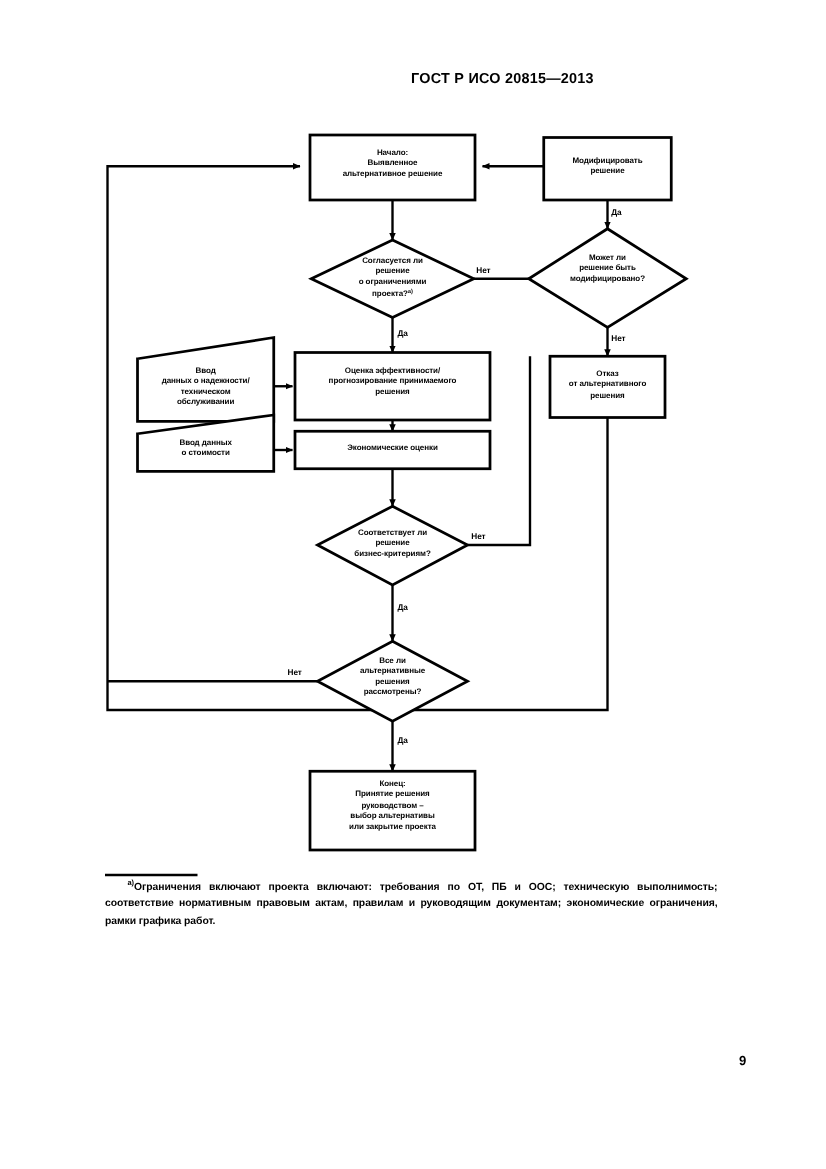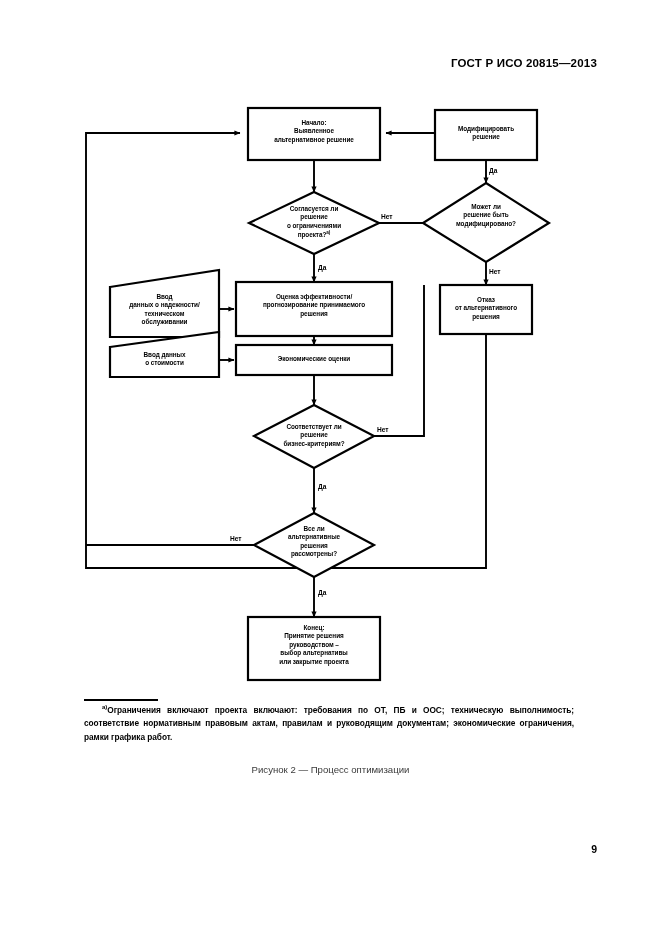--- a/index.html
+++ b/index.html
@@ -17,21 +17,21 @@
     height: 935px;
     background: #ffffff;
     overflow: hidden;
   }
 
   
   #doc-header {
     position: absolute;
     top: 57px;
     left: 0;
-    width: 597px;
+    width: 475px;
     text-align: right;
     font-size: 11.5px;
     font-weight: bold;
     letter-spacing: 0.2px;
   }
 
   
   #figure {
     position: absolute;
     top: 0;
@@ -278,17 +278,16 @@
   </div>
 
   <div id="footnote-rule"></div>
 
   <div id="footnote">
     <span class="fn-indent"></span><span class="fn-mark">a)</span><span>Ограничения включают проекта включают: требования по ОТ, ПБ и ООС;</span>
     <span>техническую выполнимость; соответствие нормативным правовым актам, правилам и руководящим</span>
     <span>документам; экономические ограничения, рамки графика работ.</span>
   </div>
 
-  <div id="figure-caption">Рисунок 2 — Процесс оптимизации</div>
 
   <div id="page-number">9</div>
 
 </div>
 
 </body></html>

